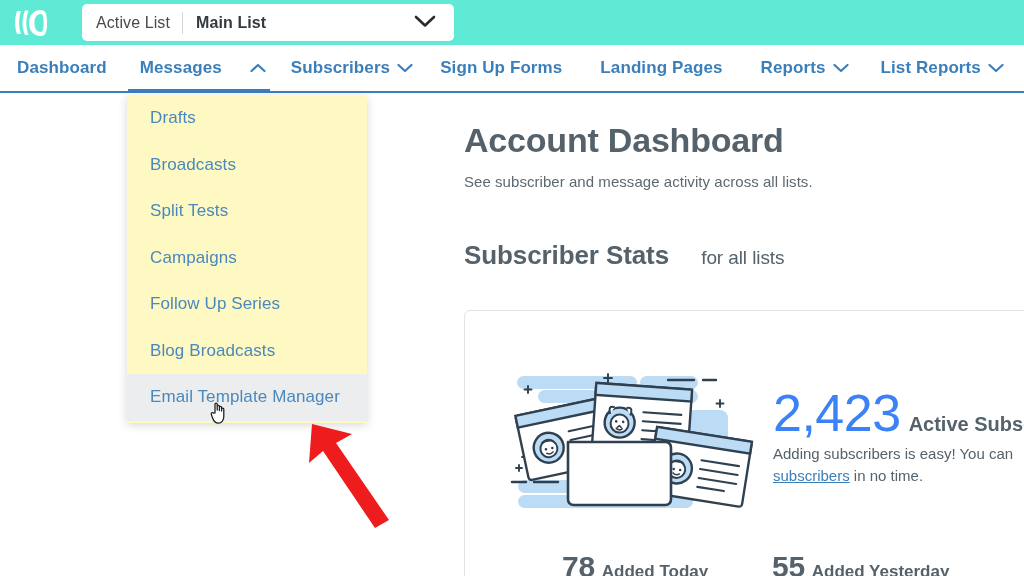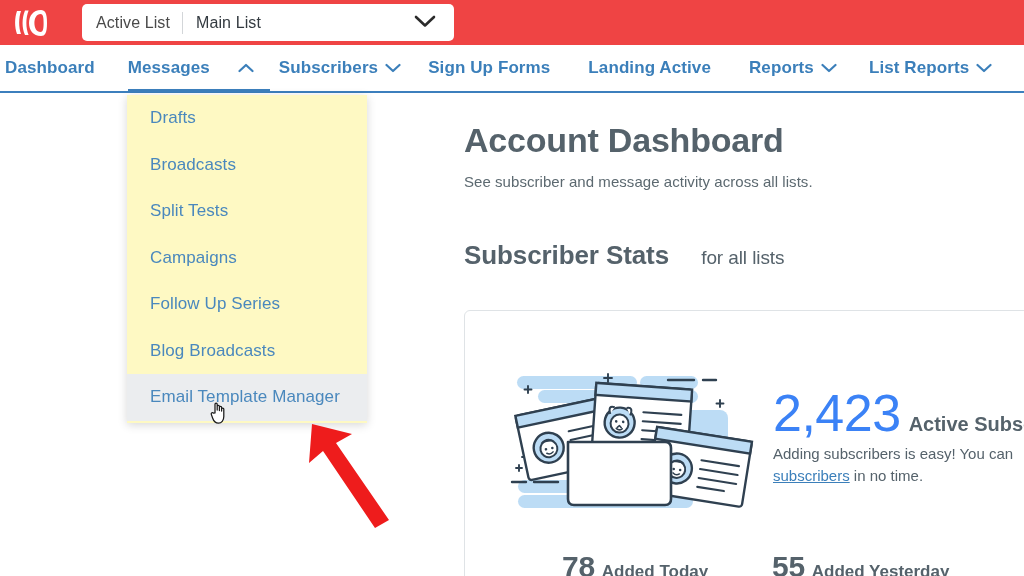--- a/index.html
+++ b/index.html
@@ -6,39 +6,39 @@
   html, body {
     width:1024px; height:576px;
     overflow:hidden;
     background:#ffffff;
     font-family:"Liberation Sans", sans-serif;
   }
 
   
   #topbar{
     position:absolute; left:0; top:0; width:1024px; height:45px;
-    background:#ef4444;
+    background:#5eead4;
   }
   #logo{
     position:absolute; left:11px; top:6px; width:40px; height:34px;
   }
   #list-selector{
     position:absolute; left:82px; top:4px; width:372px; height:37px;
     background:#ffffff; border-radius:5px;
     display:flex; align-items:center;
   }
   #list-selector .lbl{
     font-size:16px; color:#4a4a4a; padding-left:14px; padding-right:12px;
     letter-spacing:0.1px;
   }
   #list-selector .divider{
     width:1px; height:22px; background:#d3d6d9;
   }
   #list-selector .val{
-    font-size:16px; font-weight:normal; color:#333a40; padding-left:13px;
+    font-size:16px; font-weight:bold; color:#333a40; padding-left:13px;
     letter-spacing:0.1px;
   }
   #list-selector .chev{
     margin-left:auto; margin-right:18px; color:#2b2b2b;
   }
 
   
   #navbar{
     position:absolute; left:0; top:45px; width:1024px; height:48px;
     background:#ffffff;
@@ -161,21 +161,21 @@
           <path d="M2 2 L11 10.5 L20 2" stroke="#2b2b2b" stroke-width="2.6" fill="none" stroke-linecap="round" stroke-linejoin="round"></path>
         </svg>
     </span>
   </div>
 </div>
 
 <div id="navbar"></div>
 <div id="nav-underline"></div>
 
 <div id="nav-items">
-  <div class="nav-item" style="padding-left:5px; padding-right:33px;">
+  <div class="nav-item" style="padding-left:5px; padding-right:33px;margin-left:12px;">
     <span>Dashboard</span>
   </div>
   <div class="nav-item" style="padding-right:25px;gap:28px;">
     <span>Messages</span>
     <span>
       <svg width="16" height="10" viewBox="0 0 16 10">
           <path d="M1.5 8 L8 2 L14.5 8" stroke="#3b7fba" stroke-width="2.2" fill="none" stroke-linecap="round" stroke-linejoin="round"></path>
         </svg>
     </span>
   </div>
@@ -184,21 +184,21 @@
     <span>
       <svg width="16" height="10" viewBox="0 0 16 10">
           <path d="M1.5 2 L8 8 L14.5 2" stroke="#3b7fba" stroke-width="2.2" fill="none" stroke-linecap="round" stroke-linejoin="round"></path>
         </svg>
     </span>
   </div>
   <div class="nav-item" style="padding-right:38px;">
     <span>Sign Up Forms</span>
   </div>
   <div class="nav-item" style="padding-right:38px;">
-    <span>Landing Active</span>
+    <span>Landing Pages</span>
   </div>
   <div class="nav-item" style="padding-right:32px;text-align:center;">
     <span>Reports</span>
     <span>
       <svg width="16" height="10" viewBox="0 0 16 10">
           <path d="M1.5 2 L8 8 L14.5 2" stroke="#3b7fba" stroke-width="2.2" fill="none" stroke-linecap="round" stroke-linejoin="round"></path>
         </svg>
     </span>
   </div>
   <div class="nav-item">

